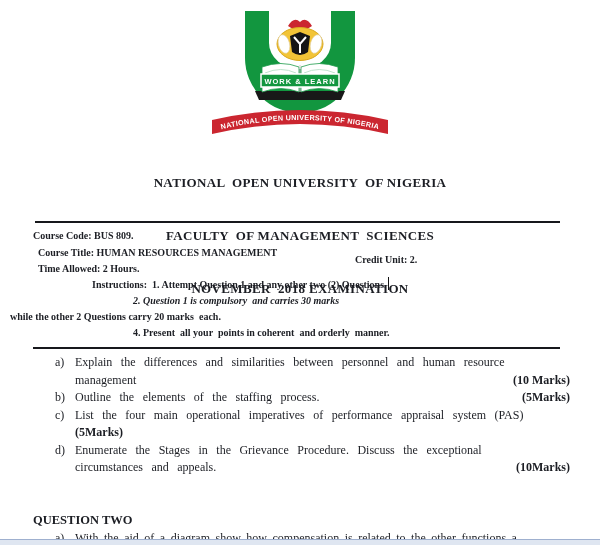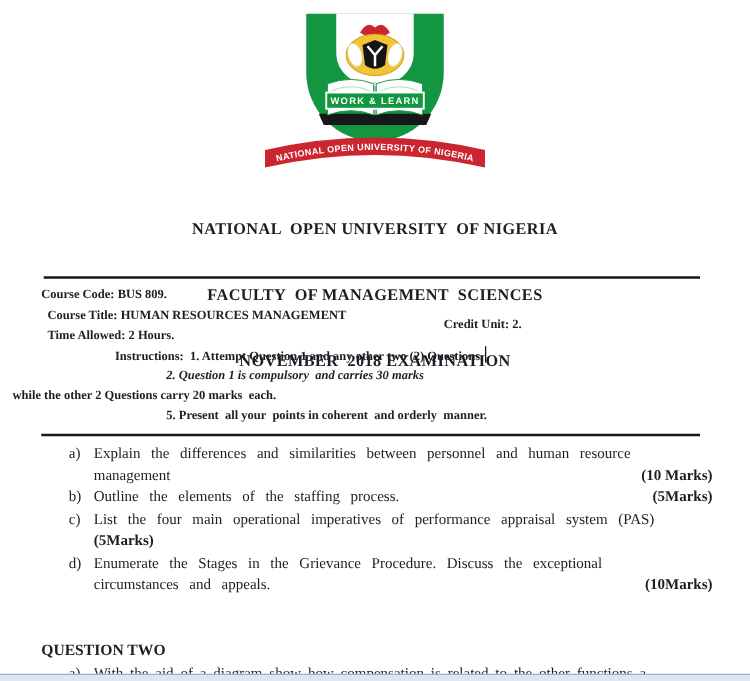--- a/index.html
+++ b/index.html
@@ -94,21 +94,21 @@
 
 <div class="abs rule rule1"></div>
 
 <div class="abs ci" style="left:33px;top:228px;">Course Code: BUS 809.</div>
 <div class="abs ci" style="left:355px;top:228px;margin-top:24px;">Credit Unit: 2.</div>
 <div class="abs ci" style="left:38px;top:245px;text-align:center;">Course Title: HUMAN RESOURCES MANAGEMENT</div>
 <div class="abs ci" style="left:38px;top:261px;">Time Allowed: 2 Hours.</div>
 <div class="abs ci" style="left:45px;top:277px;margin-left:47px;"><span>Instructions:  1. Attempt Question 1 and any other two (2) Questions.</span><span class="cursor"></span></div>
 <div class="abs ci" style="left:133px;top:293px;font-style:italic;">2. Question 1 is compulsory  and carries 30 marks</div>
 <div class="abs ci" style="left:10px;top:309px;">while the other 2 Questions carry 20 marks  each.</div>
-<div class="abs ci" style="left:133px;top:325px;">5. Present  all your  points in coherent  and orderly  manner.</div>
+<div class="abs ci" style="left:133px;top:325px;">4. Present  all your  points in coherent  and orderly  manner.</div>
 
 <div class="abs rule rule2"></div>
 
 <div class="abs qblock" style="left:33px;top:354px;width:537px;">
   <div id="q1-items">
       <div class="qrow">
     <span class="qlabel">a)</span>
     <div class="qtext"><span>Explain the differences and similarities between personnel and human resource
 management </span><span class="marks-inline">(10 Marks)</span></div>
   </div>

